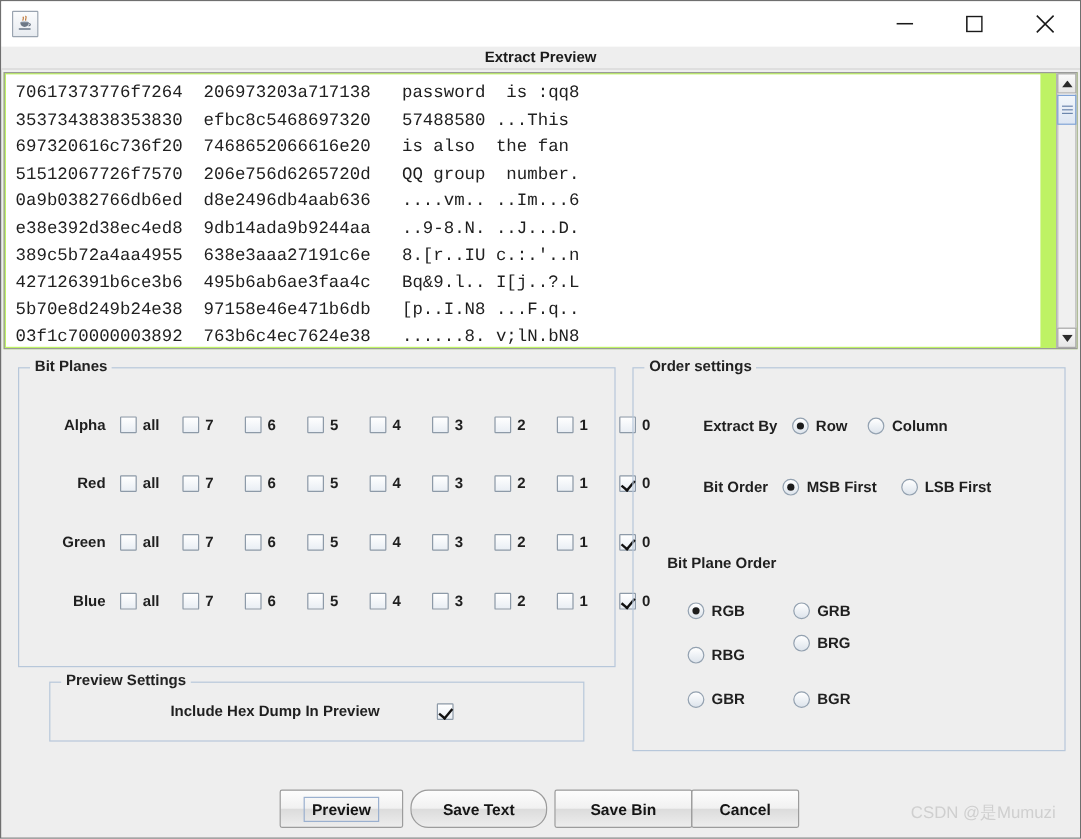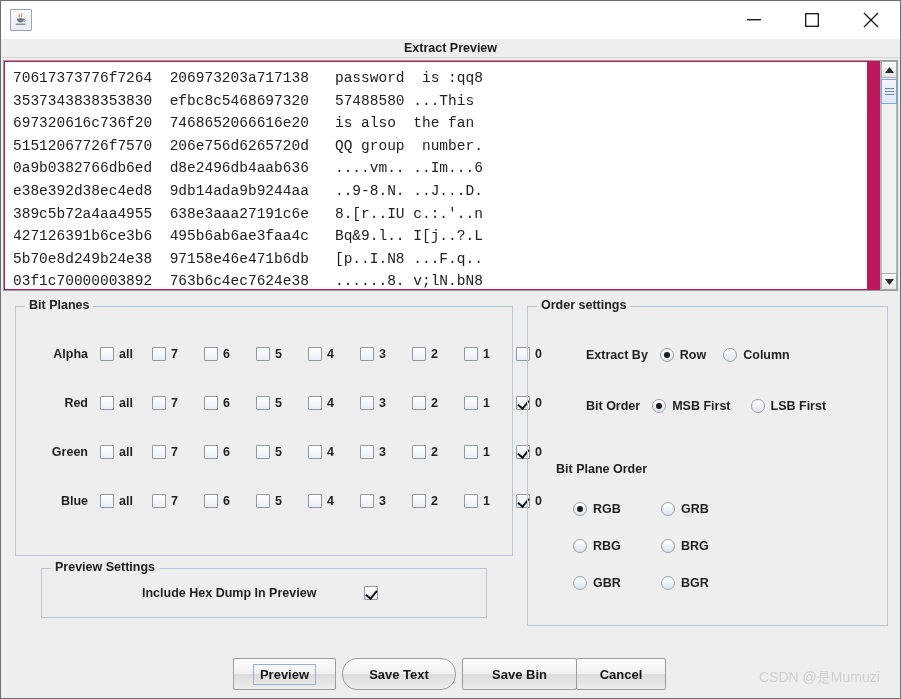--- a/index.html
+++ b/index.html
@@ -75,21 +75,21 @@
     font-weight: bold;
     color: #1a1a1a;
   }
 
   
   .textarea-wrap {
     position: absolute;
     left: 2px; top: 59px;
     width: 895px;
     height: 231px;
-    background: #be185d;
+    background: #bef264;
     border: 1px solid #9a9a9a;
     box-sizing: border-box;
   }
   .dump {
     position: absolute;
     left: 1px; top: 1px;
     width: 862px;
     height: 227px;
     overflow: hidden;
     background: #ffffff;
@@ -582,21 +582,21 @@
           <span class="rlab">RGB</span>
         </div>
         <div class="bpo-cell radio-item" style="left: 133px; top: 192px;">
           <span class="radio"></span>
           <span class="rlab">GRB</span>
         </div>
         <div class="bpo-cell radio-item" style="left: 45px; top: 229px;">
           <span class="radio"></span>
           <span class="rlab">RBG</span>
         </div>
-        <div class="bpo-cell radio-item" style="left: 133px; top: 229px;">
+        <div class="bpo-cell radio-item" style="left: 133px; top: 219px;">
           <span class="radio"></span>
           <span class="rlab">BRG</span>
         </div>
         <div class="bpo-cell radio-item" style="left: 45px; top: 266px;">
           <span class="radio"></span>
           <span class="rlab">GBR</span>
         </div>
         <div class="bpo-cell radio-item" style="left: 133px; top: 266px;">
           <span class="radio"></span>
           <span class="rlab">BGR</span>

